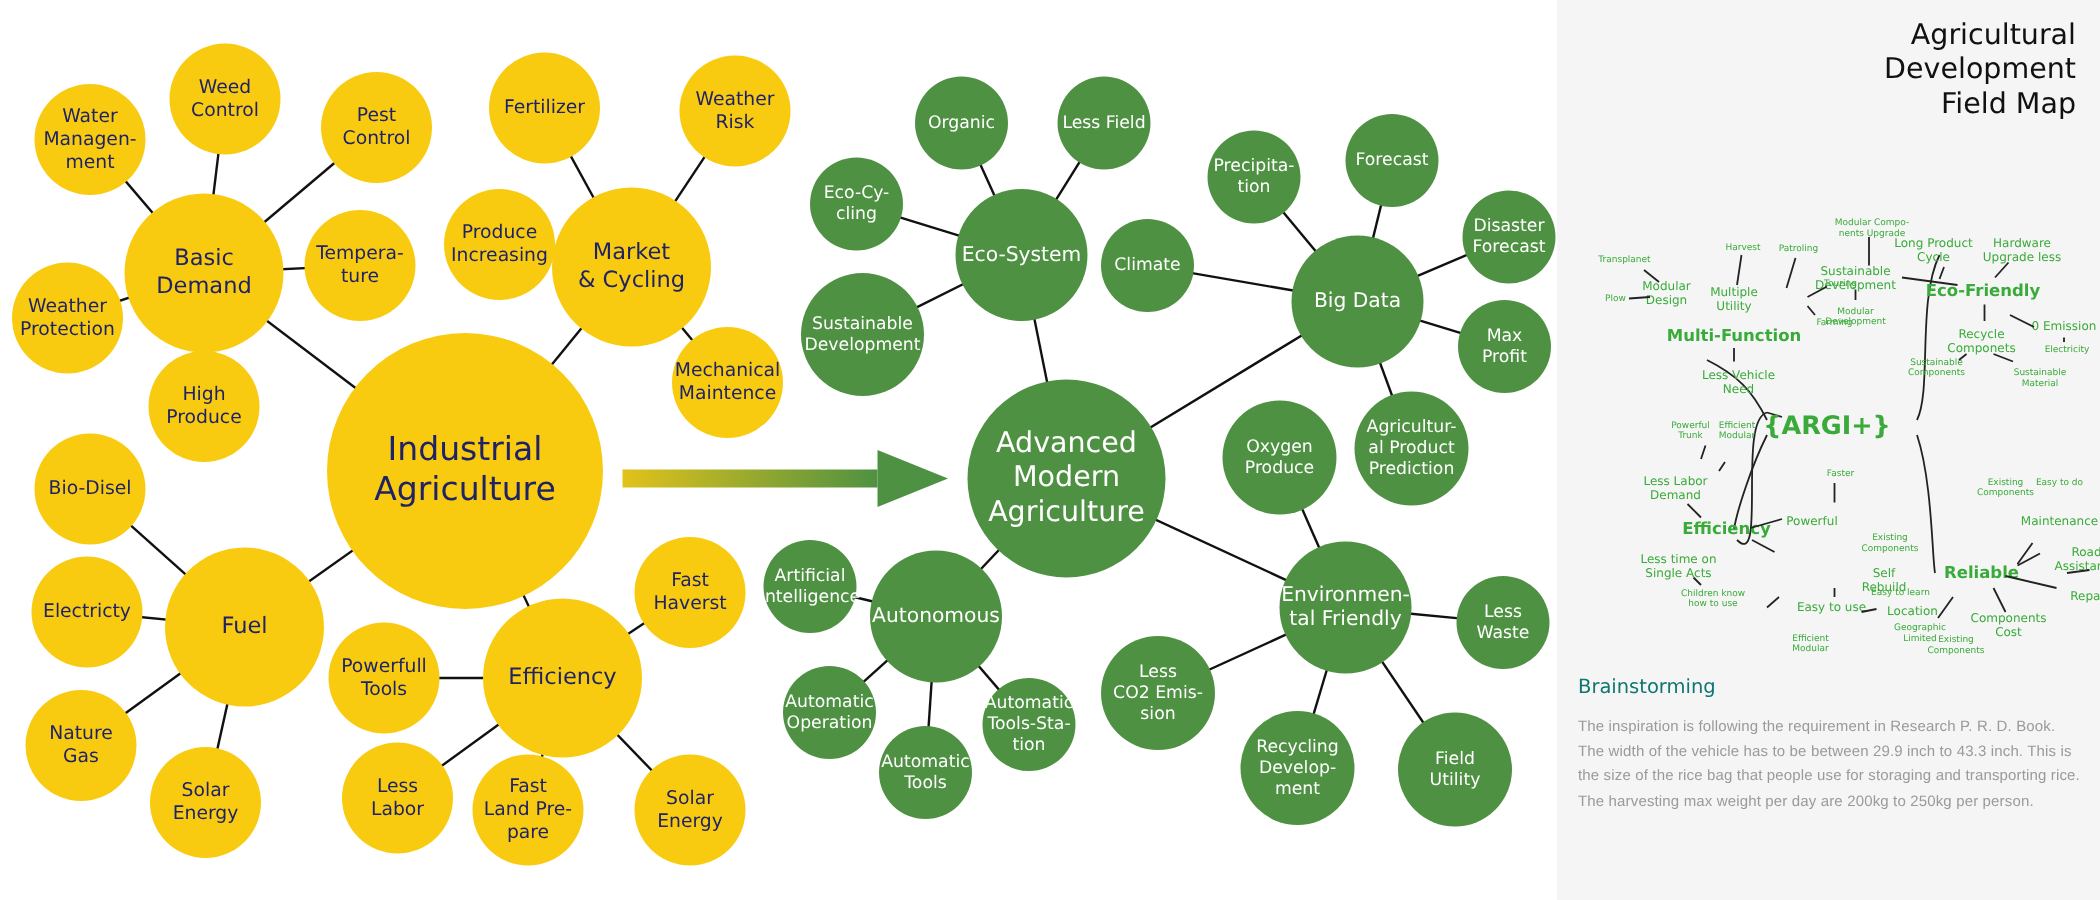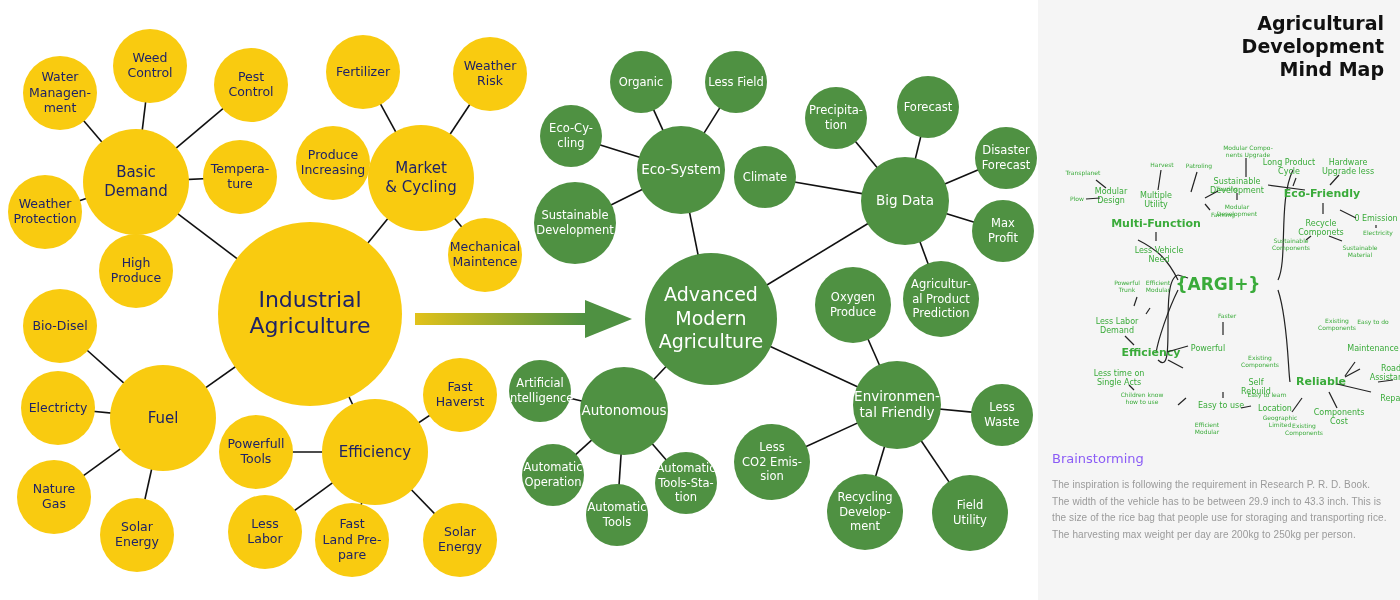--- a/index.html
+++ b/index.html
@@ -3,26 +3,26 @@
 <meta charset="utf-8">
 <style>
   html, body { margin: 0; padding: 0; }
   body { width: 1400px; height: 600px; background: #ffffff; overflow: hidden; position: relative; font-family: "DejaVu Sans", sans-serif; }
   #map { position: absolute; left: 0; top: 0; width: 1040px; height: 600px; }
   #panel { position: absolute; left: 1038px; top: 0; width: 362px; height: 600px; background: #f5f5f5; }
   .node-text { font-family: "DejaVu Sans", sans-serif; text-anchor: middle; dominant-baseline: middle; }
   .y-text { fill: #1f2366; }
   .g-text { fill: #ffffff; }
   .edge { stroke: #111; stroke-width: 1.6; }
-  #title { position: absolute; right: 16px; top: 12px; text-align: right; font-family: "DejaVu Sans", sans-serif; font-weight: bold; font-size: 19px; line-height: 23px; color: #111; }
+  #title { position: absolute; right: 16px; top: 12px; text-align: right; font-family: "DejaVu Sans", sans-serif; font-weight: normal; font-size: 19px; line-height: 23px; color: #111; }
   #title div { white-space: nowrap; }
   #brain-svg { position: absolute; left: 0; top: 140px; width: 362px; height: 300px; }
   .b-text { font-family: "DejaVu Sans", sans-serif; fill: #3aab3a; text-anchor: middle; dominant-baseline: middle; }
   .b-line { stroke: #222; stroke-width: 1.2; fill: none; }
-  #brain-head { position: absolute; left: 14px; top: 451px; font-size: 13px; color: #8b5cf6; font-family: "DejaVu Sans", sans-serif; }
+  #brain-head { position: absolute; left: 14px; top: 451px; font-size: 13px; color: #0f766e; font-family: "DejaVu Sans", sans-serif; }
   #brain-body { position: absolute; left: 14px; top: 477px; width: 336px; font-size: 10px; line-height: 16.5px; color: #9a9a9a; font-family: Liberation Sans, sans-serif; letter-spacing: 0.1px; }
 </style>
 </head>
 <body>
 
 <svg id="map" viewBox="0 0 1040 600" xmlns="http://www.w3.org/2000/svg">
   <defs>
     <linearGradient id="arrowGrad" x1="0" x2="1" y1="0" y2="0">
       <stop offset="0" stop-color="#e2c21a"></stop>
       <stop offset="1" stop-color="#4f9142"></stop>
@@ -316,21 +316,21 @@
   <g>
     <rect x="415" y="313" width="170" height="12" fill="url(#arrowGrad)"></rect>
     <polygon points="585,300 632,319 585,338" fill="#4f9142"></polygon>
   </g>
 </svg>
 
 <div id="panel">
   <div id="title">
     <div>Agricultural</div>
     <div>Development</div>
-    <div>Mind Map</div>
+    <div>Field Map</div>
   </div>
   <svg id="brain-svg" viewBox="0 0 362 300" xmlns="http://www.w3.org/2000/svg">
       <path d="M 140 135 C 120 140, 140 240, 120 220" class="b-line"></path>
       <path d="M 140 135 L 150 138" class="b-line"></path>
       <path d="M 100 100 C 120 110, 130 120, 140 140" class="b-line"></path>
       <path d="M 140 150 C 130 170, 120 200, 118 213" class="b-line"></path>
       <path d="M 255 30 C 240 60, 250 120, 240 140" class="b-line"></path>
       <path d="M 240 150 C 250 180, 250 230, 252 242" class="b-line"></path>
       <text x="180" y="145" class="b-text" font-size="17" font-weight="bold">{ARGI+}</text>
       <text x="118" y="84" class="b-text" font-size="11" font-weight="bold">Multi-Function</text>

